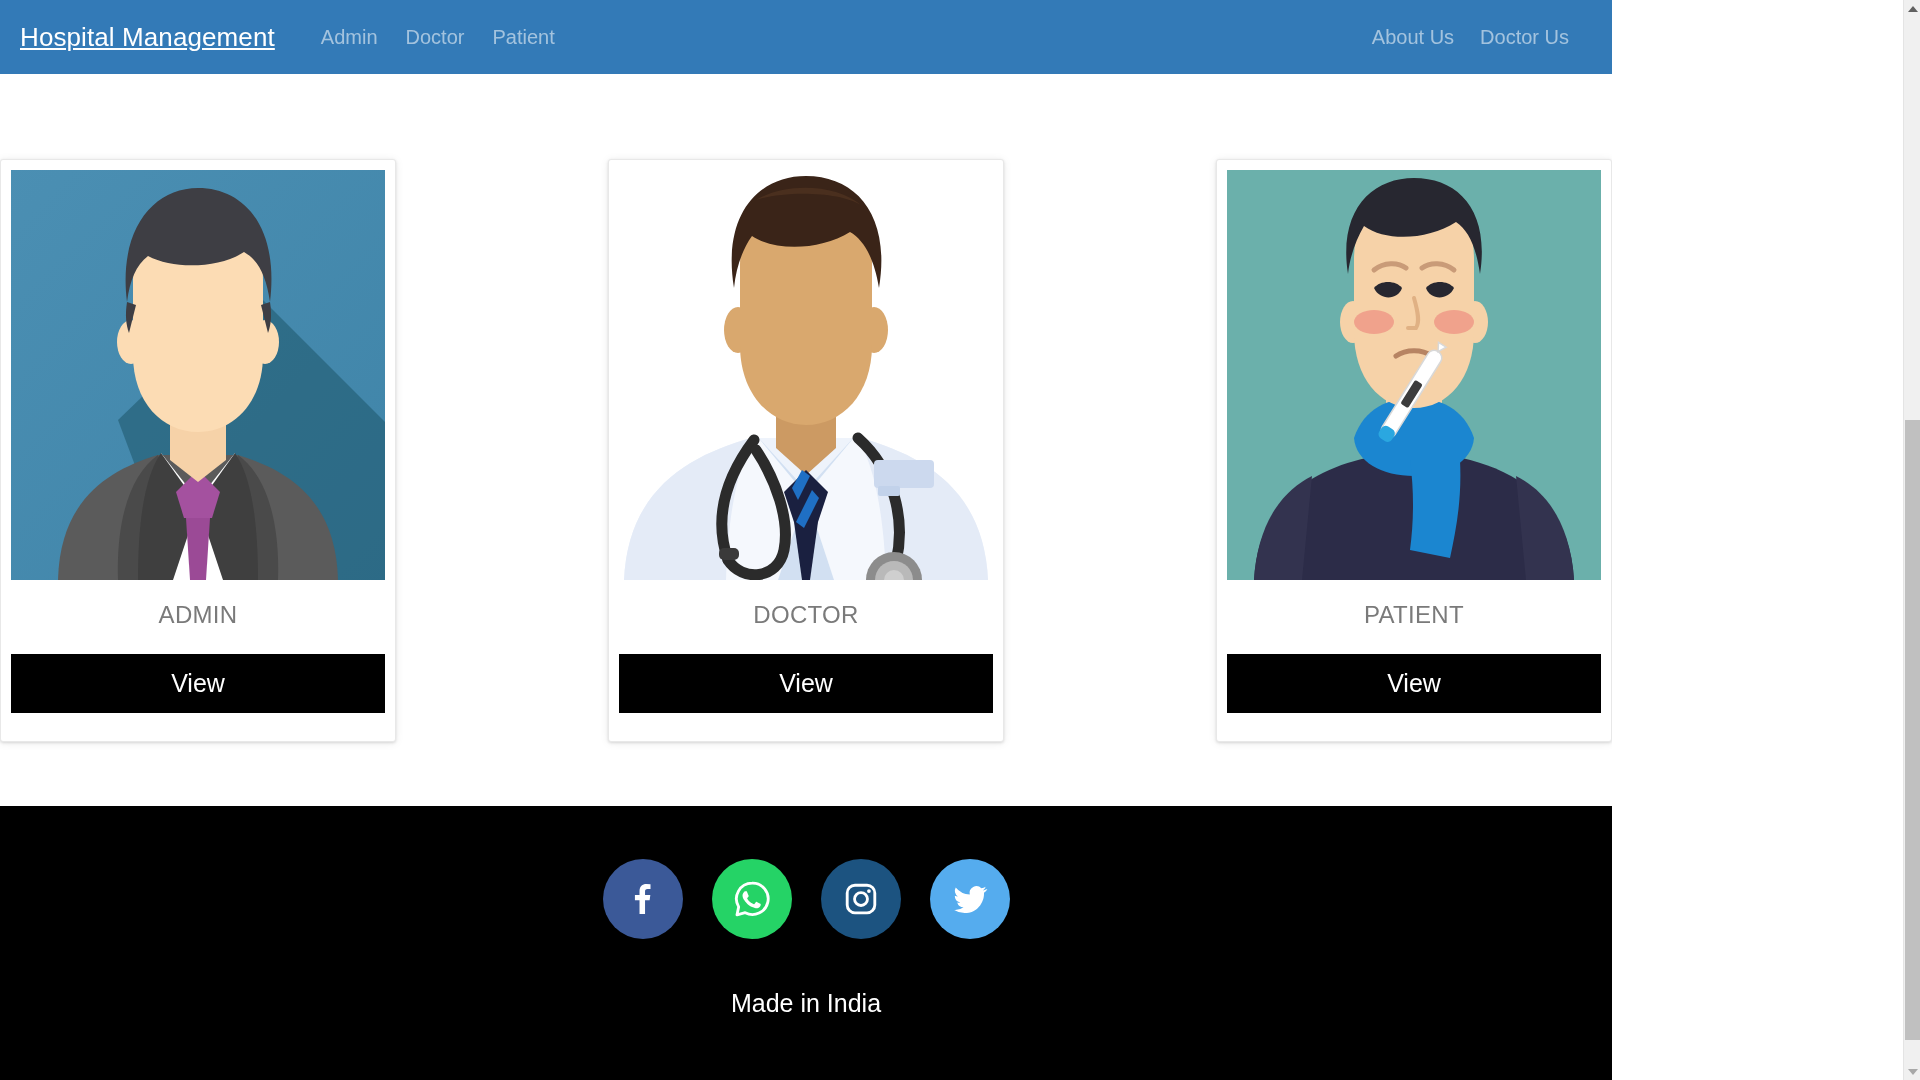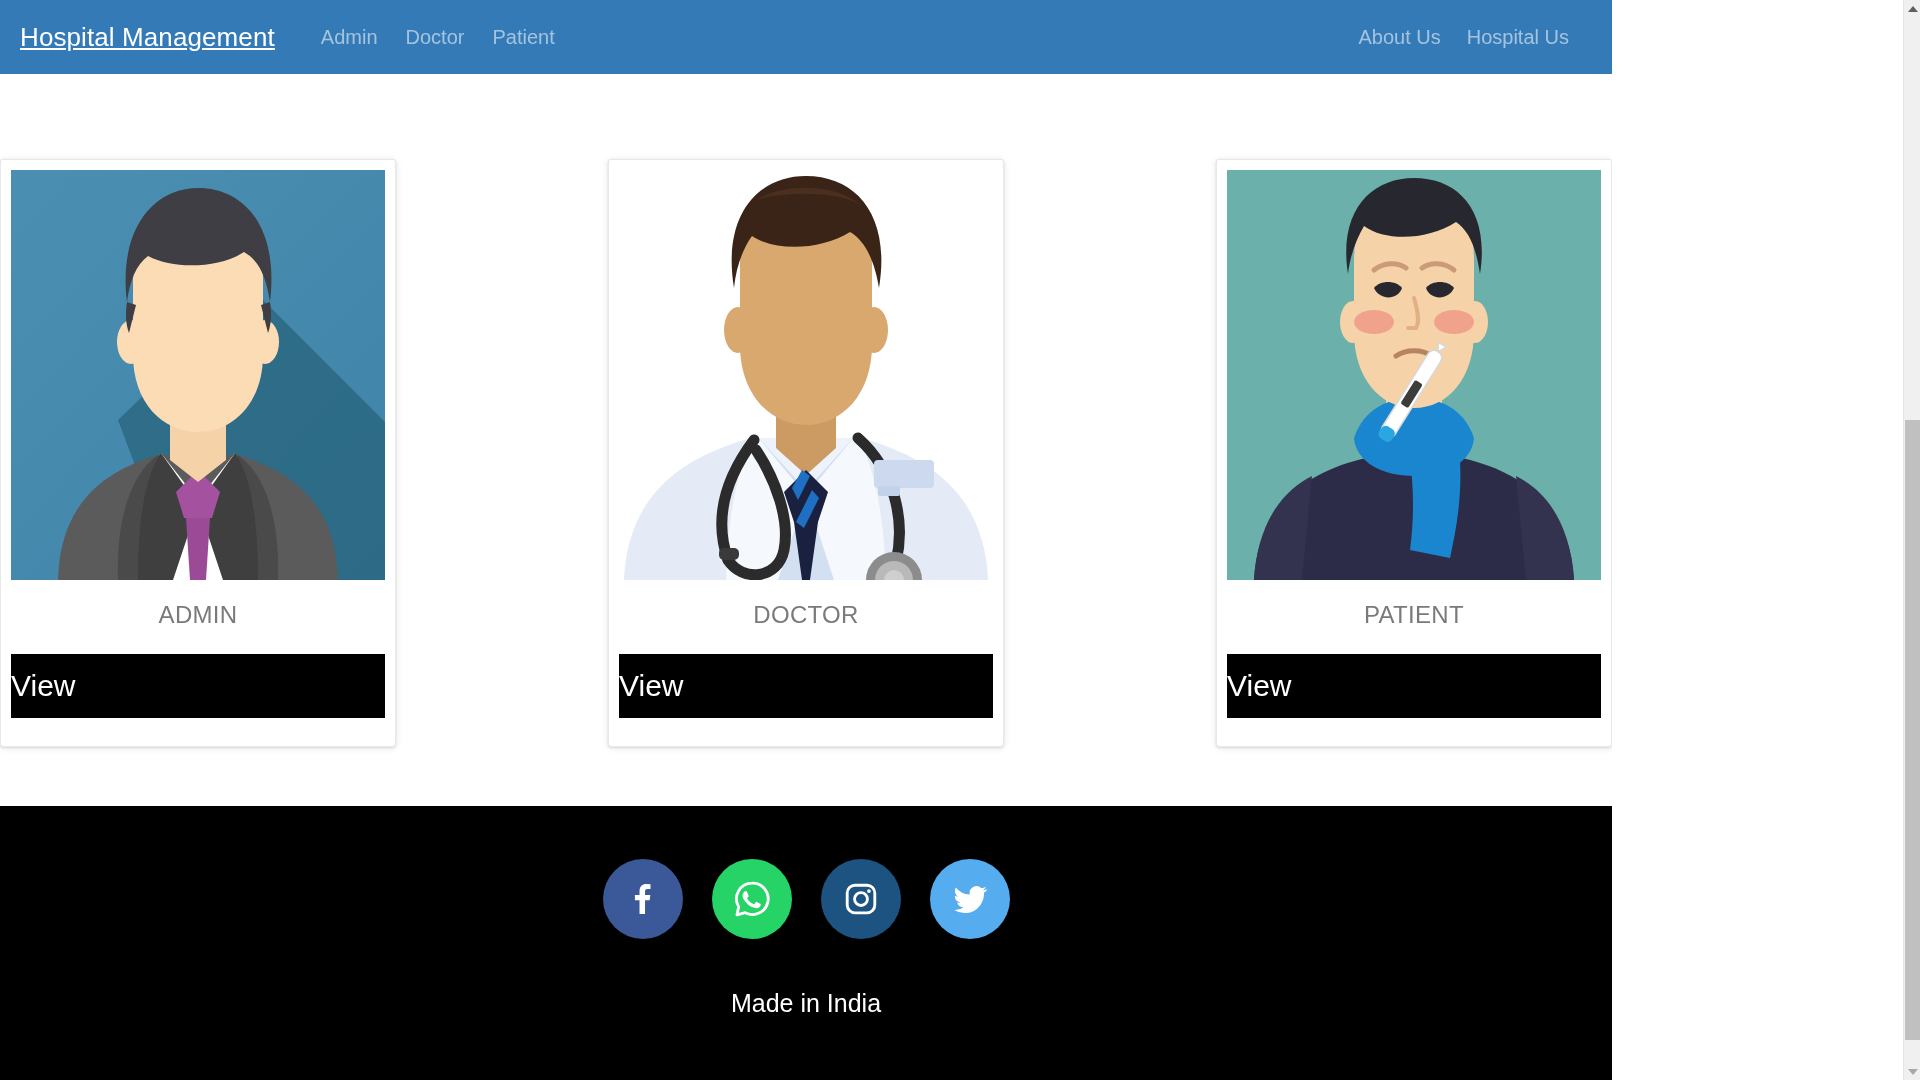--- a/index.html
+++ b/index.html
@@ -123,24 +123,24 @@
     letter-spacing: 0.3px;
   }
 
   .view-btn {
     display: block;
     width: 100%;
     background: #000000;
     color: #ffffff;
     border: none;
     font-family: "Liberation Sans", sans-serif;
-    font-size: 30px;
+    font-size: 25px;
     line-height: 1;
     padding: 17px 0;
-    text-align: left;
+    text-align: center;
     cursor: pointer;
   }
 
   .card-footpad { height: 18px; }
 
   
   .footer {
     position: relative;
     background: #000000;
     height: 274px;
@@ -226,21 +226,21 @@
       <a class="brand" href="#">Hospital Management</a>
 
       <div class="nav-links">
         <a class="nav-link" href="#">Admin</a>
         <a class="nav-link" href="#">Doctor</a>
         <a class="nav-link" href="#">Patient</a>
       </div>
 
       <div class="nav-right">
         <a class="nav-link" href="#">About Us</a>
-        <a class="nav-link" href="#">Hospital Us</a>
+        <a class="nav-link" href="#">Doctor Us</a>
       </div>
     </div>
 
     <div class="main">
       <div class="cards-row">
 
         <div class="card">
           <div class="card-img">
             <svg viewBox="0 0 400 410" preserveAspectRatio="xMidYMid slice">
               <defs>

